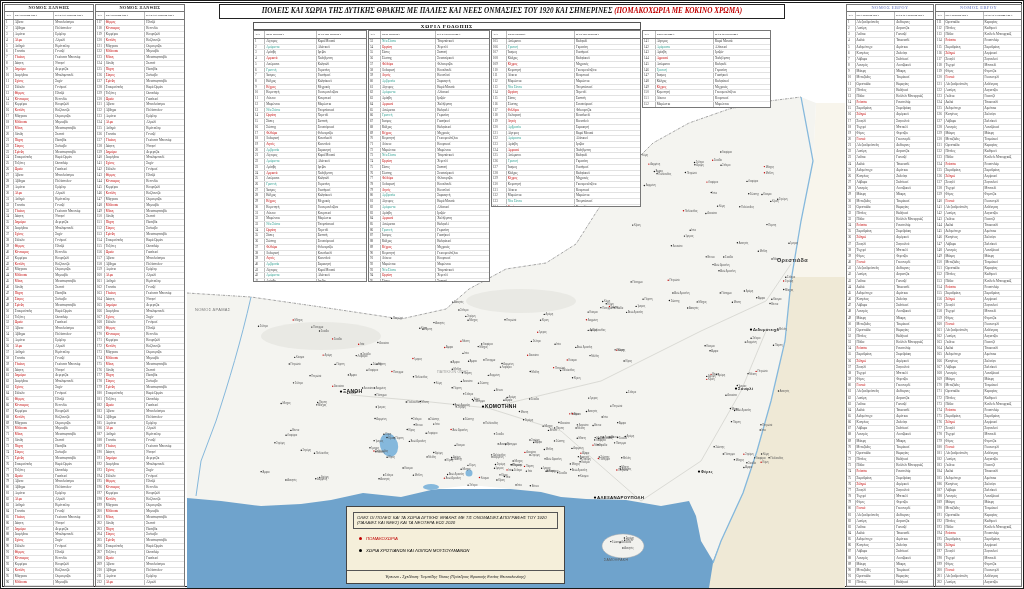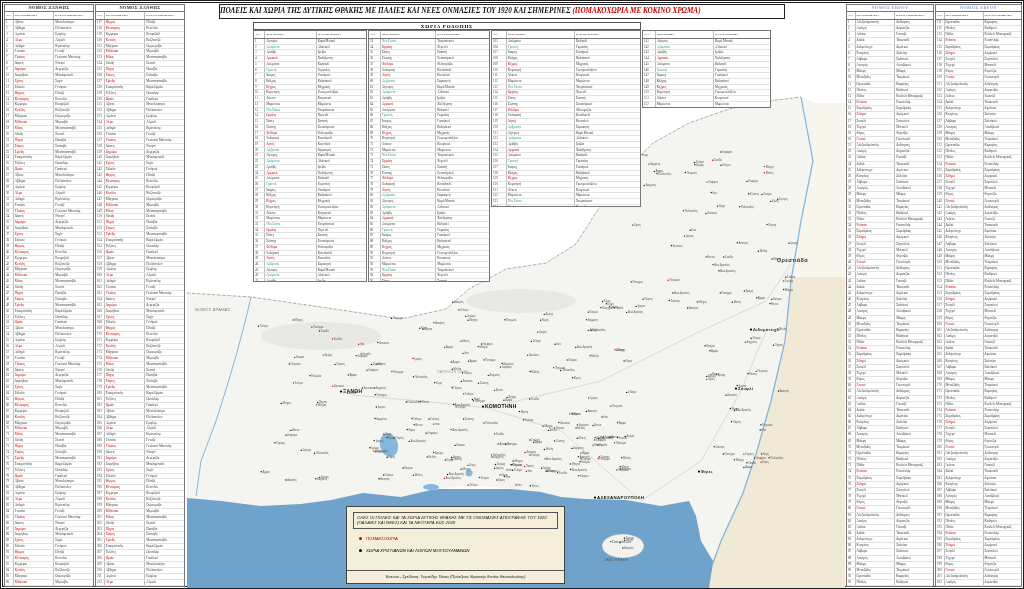--- a/index.html
+++ b/index.html
@@ -1,21 +1,21 @@
 <!DOCTYPE html>
 <html><head>
 <meta charset="utf-8">
 <style>
   html,body{margin:0;padding:0;background:#e8e8e8;}
   .page{position:relative;width:1024px;height:589px;background:#fff;box-sizing:border-box;
         border:1px solid #1a1a1a;box-shadow:inset 0 0 0 1px #fff, inset 0 0 0 2px #1a1a1a;
         overflow:hidden;font-family:"Liberation Serif",serif;}
   
   .title-box{position:absolute;left:218px;top:3px;width:564px;height:13px;border:1px solid #222;
-             text-align:left;font-style:italic;font-weight:bold;font-size:7.2px;line-height:13px;
+             text-align:center;font-style:italic;font-weight:bold;font-size:7.2px;line-height:13px;
              color:#111;white-space:nowrap;z-index:4;background:#fff;font-family:Liberation Serif, serif;}
   .title-box .red{color:#C00000;}
   
   .tgroup{position:absolute;border:1px solid #777;background:#fff;overflow:hidden;z-index:3;box-sizing:border-box;}
   .tg-title{height:6px;line-height:6px;text-align:center;font-size:4.3px;font-weight:bold;
             border-bottom:0.5px solid #777;letter-spacing:0.4px;white-space:nowrap;}
   .trow{display:flex;height:var(--rh);line-height:var(--rh);font-size:3.2px;color:#3a3a3a;
         white-space:nowrap;overflow:hidden;border-bottom:0.3px solid #e2e2e2;}
   .trow.thead{font-size:2.8px;font-weight:bold;color:#222;height:7px;line-height:7px;border-bottom:0.5px solid #777;}
   .c-aa{width:10%;border-right:0.5px solid #bbb;padding-left:1px;box-sizing:border-box;overflow:hidden;}

